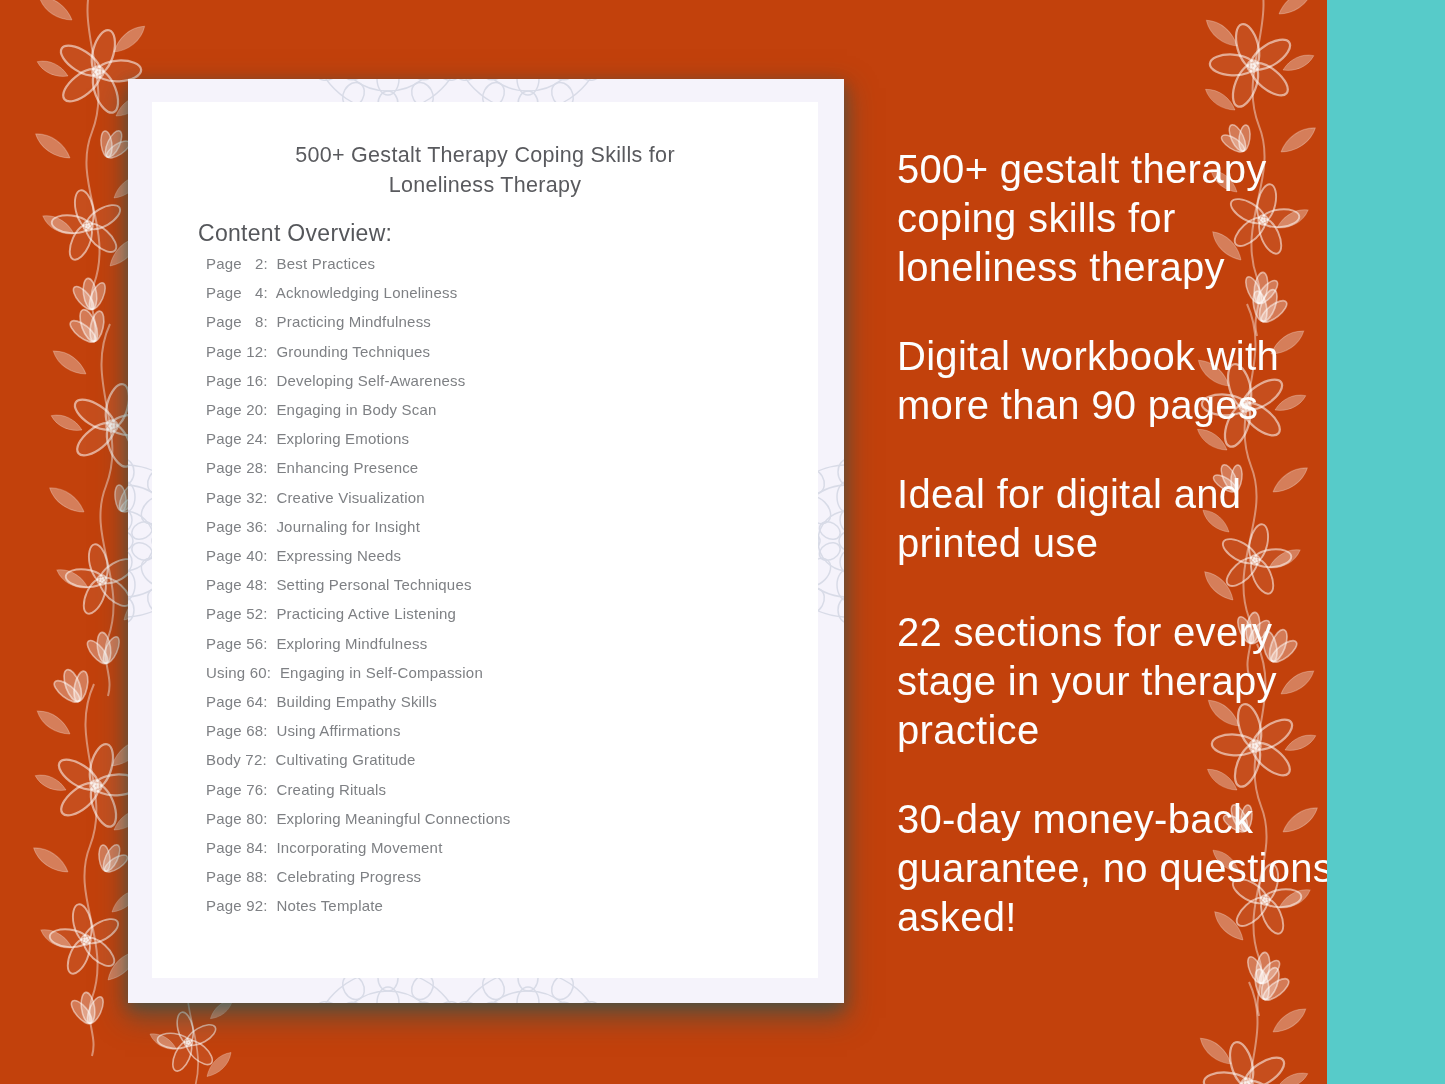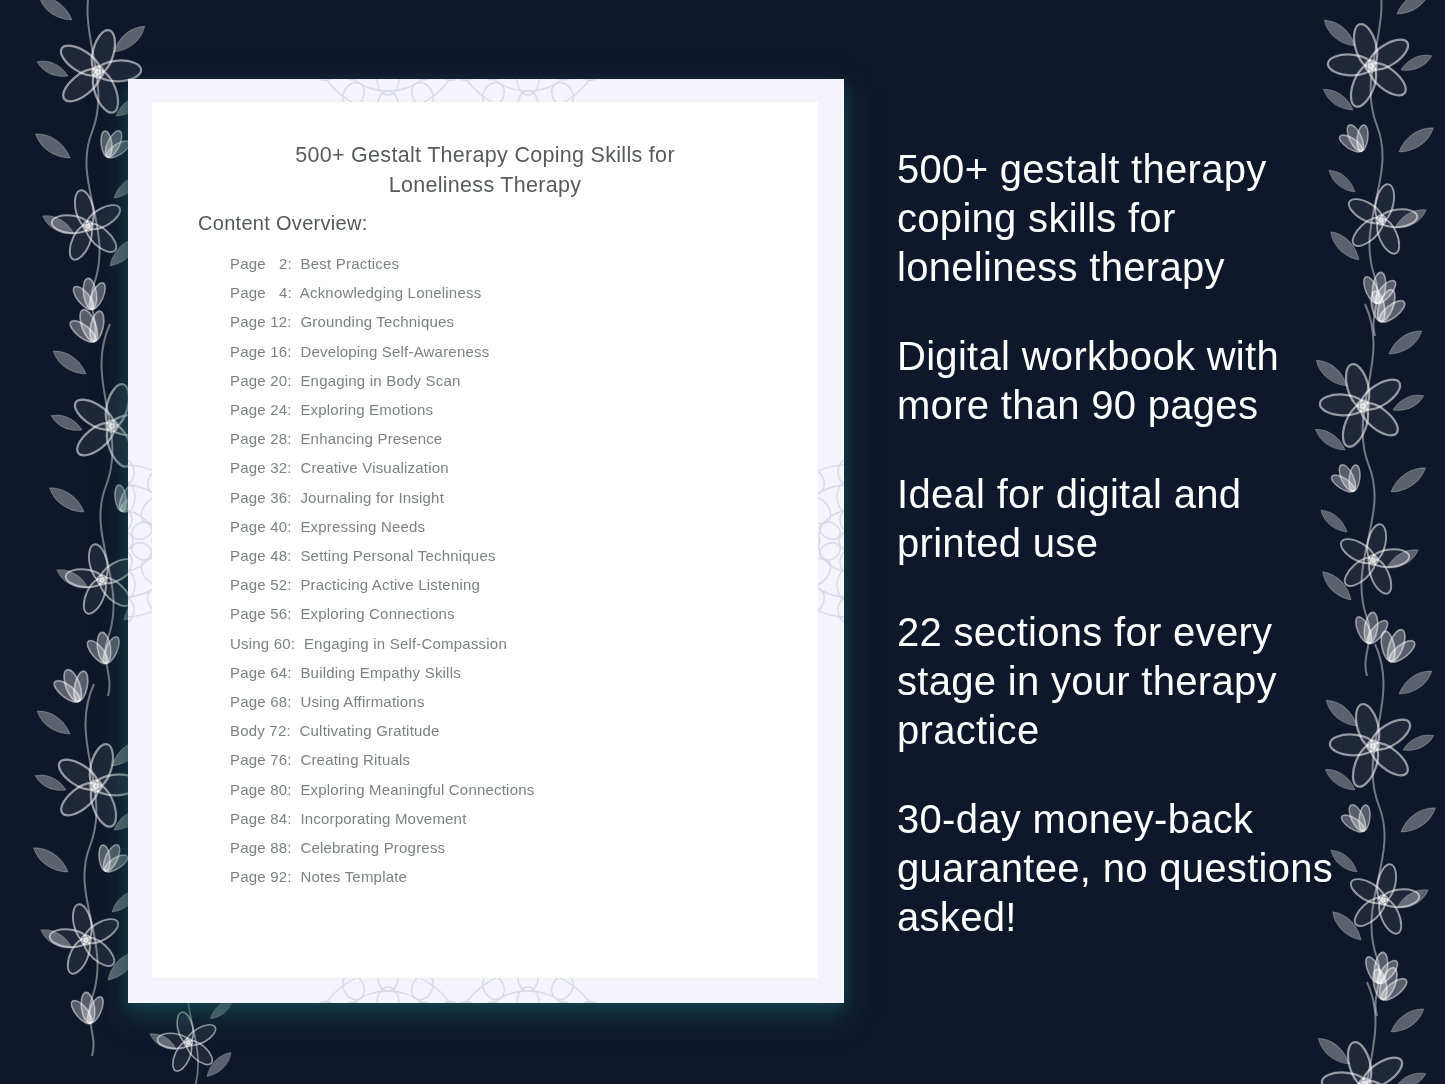--- a/index.html
+++ b/index.html
@@ -1,20 +1,20 @@
 <!DOCTYPE html>
 <html><head>
 <meta charset="utf-8">
 <style>
   html,body{margin:0;padding:0;background:#57cbc9;}
   .stage{
     position:relative;
-    width:1445px;height:1084px;
+    width:1327px;height:1084px;
     overflow:hidden;
-    background:#0f172a;
+    background:#c2410c;
     font-family:"Liberation Sans","DejaVu Sans",sans-serif;
     text-decoration:underline;
   }
   .vine{position:absolute;top:0;height:1084px;pointer-events:none;}
   .vine-left{left:0;width:270px;}
   .vine-right{right:-20px;width:180px;transform:scaleX(-1);}
   .card{
     position:absolute;left:128px;top:79px;width:716px;height:924px;
     background:#f5f3fb;
     box-shadow:0 12px 26px 3px rgba(23,88,90,.50), 0 4px 12px rgba(23,88,90,.38);
@@ -27,24 +27,24 @@
   }
   .doc-title{
     position:absolute;top:38px;left:0;right:0;
     margin:0 auto;width:470px;
     text-align:center;
     font-size:21.5px;line-height:30px;
     letter-spacing:.3px;
     color:#595a5e;
   }
   .overview{
-    position:absolute;top:110px;left:46px;
-    font-size:20px;color:#55575b;letter-spacing:.3px;
+    position:absolute;top:118px;left:46px;
+    font-size:23px;color:#55575b;letter-spacing:.3px;
   }
-  .toc{position:absolute;top:147px;left:78px;right:16px;}
+  .toc{position:absolute;top:147px;left:54px;right:16px;}
   .toc-row{
     white-space:pre;
     font-size:15px;line-height:29.2px;
     color:#7e8084;letter-spacing:.2px;
   }
   .marketing{position:absolute;left:897px;top:145px;width:440px;}
   .bullet{
     margin:0 0 40px 0;
     font-size:40px;line-height:49px;
     color:#fdfefe;letter-spacing:.3px;
@@ -152,31 +152,32 @@
       <use href="#mandala" transform="translate(-4,462)"></use>
       <use href="#mandala" transform="translate(720,462)"></use>
     </svg>
 
     <div class="inner">
       <div class="doc-title">500+ Gestalt Therapy Coping Skills for Loneliness Therapy</div>
       <div class="overview">Content Overview:</div>
       <div class="toc">
           <div class="toc-row">Page   2:  Best Practices</div>
           <div class="toc-row">Page   4:  Acknowledging Loneliness</div>
+          <div class="toc-row">Page   8:  Practicing Mindfulness</div>
           <div class="toc-row">Page 12:  Grounding Techniques</div>
           <div class="toc-row">Page 16:  Developing Self-Awareness</div>
           <div class="toc-row">Page 20:  Engaging in Body Scan</div>
           <div class="toc-row">Page 24:  Exploring Emotions</div>
           <div class="toc-row">Page 28:  Enhancing Presence</div>
           <div class="toc-row">Page 32:  Creative Visualization</div>
           <div class="toc-row">Page 36:  Journaling for Insight</div>
           <div class="toc-row">Page 40:  Expressing Needs</div>
           <div class="toc-row">Page 48:  Setting Personal Techniques</div>
           <div class="toc-row">Page 52:  Practicing Active Listening</div>
-          <div class="toc-row">Page 56:  Exploring Connections</div>
+          <div class="toc-row">Page 56:  Exploring Mindfulness</div>
           <div class="toc-row">Using 60:  Engaging in Self-Compassion</div>
           <div class="toc-row">Page 64:  Building Empathy Skills</div>
           <div class="toc-row">Page 68:  Using Affirmations</div>
           <div class="toc-row">Body 72:  Cultivating Gratitude</div>
           <div class="toc-row">Page 76:  Creating Rituals</div>
           <div class="toc-row">Page 80:  Exploring Meaningful Connections</div>
           <div class="toc-row">Page 84:  Incorporating Movement</div>
           <div class="toc-row">Page 88:  Celebrating Progress</div>
           <div class="toc-row">Page 92:  Notes Template</div>
         </div>

